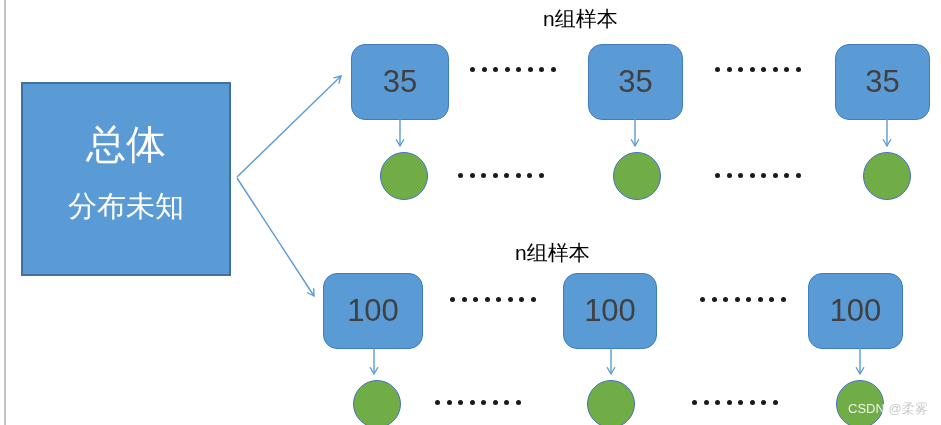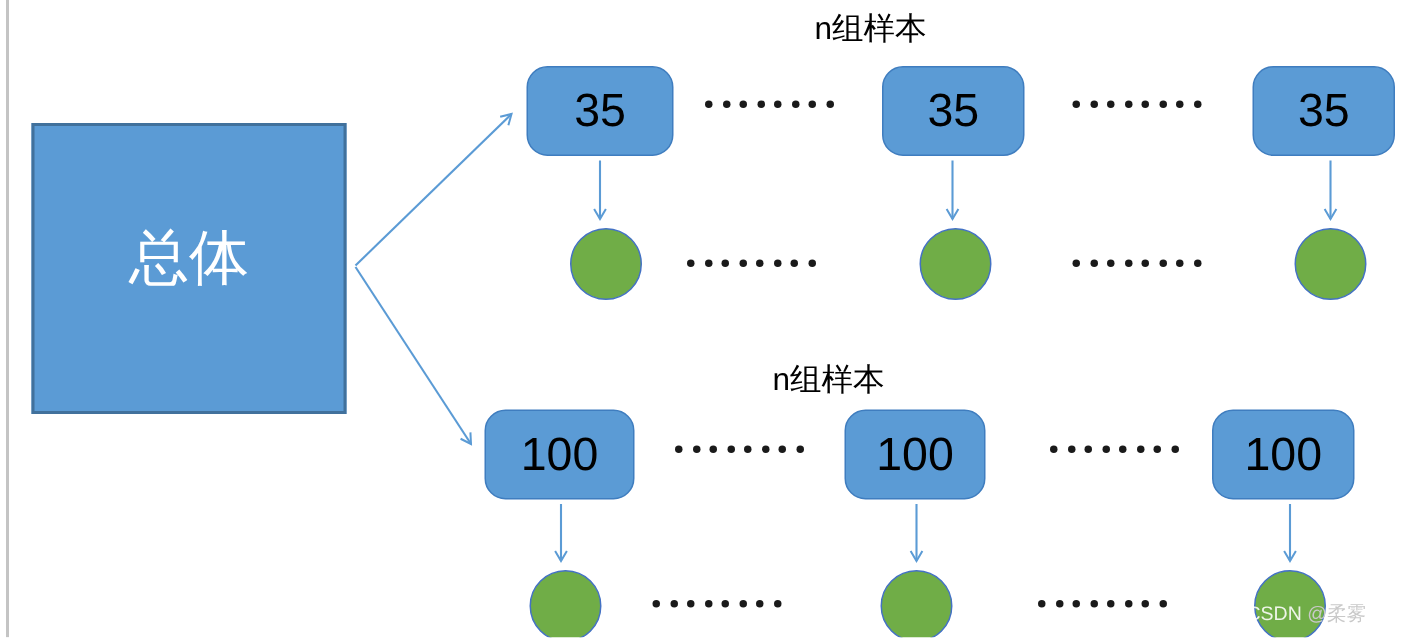--- a/index.html
+++ b/index.html
@@ -41,25 +41,25 @@
     text-align: left;
     font-size: 21px;
     color: var(--label-black, #000000);
     white-space: nowrap;
   }
   .label-top { left: 543px; top: 5px; }
   .label-bottom { left: 515px; top: 239px; }
   .sample-box {
     position: absolute;
     box-sizing: border-box;
-    height: 60px;
+    height: 76px;
     background: var(--shape-blue, #5B9BD5);
     border: 1.5px solid var(--shape-blue-border2, #3F7DBF);
     border-radius: 14px;
-    color: #000000;
+    color: #404040;
     font-size: 31px;
     display: flex;
     align-items: center;
     justify-content: center;
     z-index: 2;
   }
   .b1 { left: 351px; top: 44px;  width: 98px; }
   .b2 { left: 588px; top: 44px;  width: 95px; }
   .b3 { left: 835px; top: 44px;  width: 95px; }
   .b4 { left: 323px; top: 273px; width: 100px; }
@@ -113,37 +113,38 @@
     stroke-width: 1.4;
     fill: none;
   }
   .arrow-head {
     stroke: var(--arrow-blue, #5B9BD5);
     stroke-width: 1.2;
     fill: none;
   }
   .watermark {
     position: absolute;
-    left: 831px; top: 400px;
+    left: 848px; top: 400px;
     z-index: 5;
     font-size: 13px;
     white-space: nowrap;
   }
   .wm-brand { color: rgba(255,255,255,0.88); }
   .wm-handle { color: var(--watermark-gray, #c9c9c9); }
 </style>
 </head>
 <body>
 
 <div class="canvas">
 
   <div class="edge-line"></div>
 
   <div class="population-box">
     <div class="pop-title">总体</div>
+    <div class="pop-subtitle">分布未知</div>
   </div>
 
   <div class="row-label label-top">n组样本</div>
   <div class="row-label label-bottom">n组样本</div>
 
   <div class="sample-box b1">35</div>
   <div class="sample-box b2">35</div>
   <div class="sample-box b3">35</div>
   <div class="sample-box b4">100</div>
   <div class="sample-box b5">100</div>

